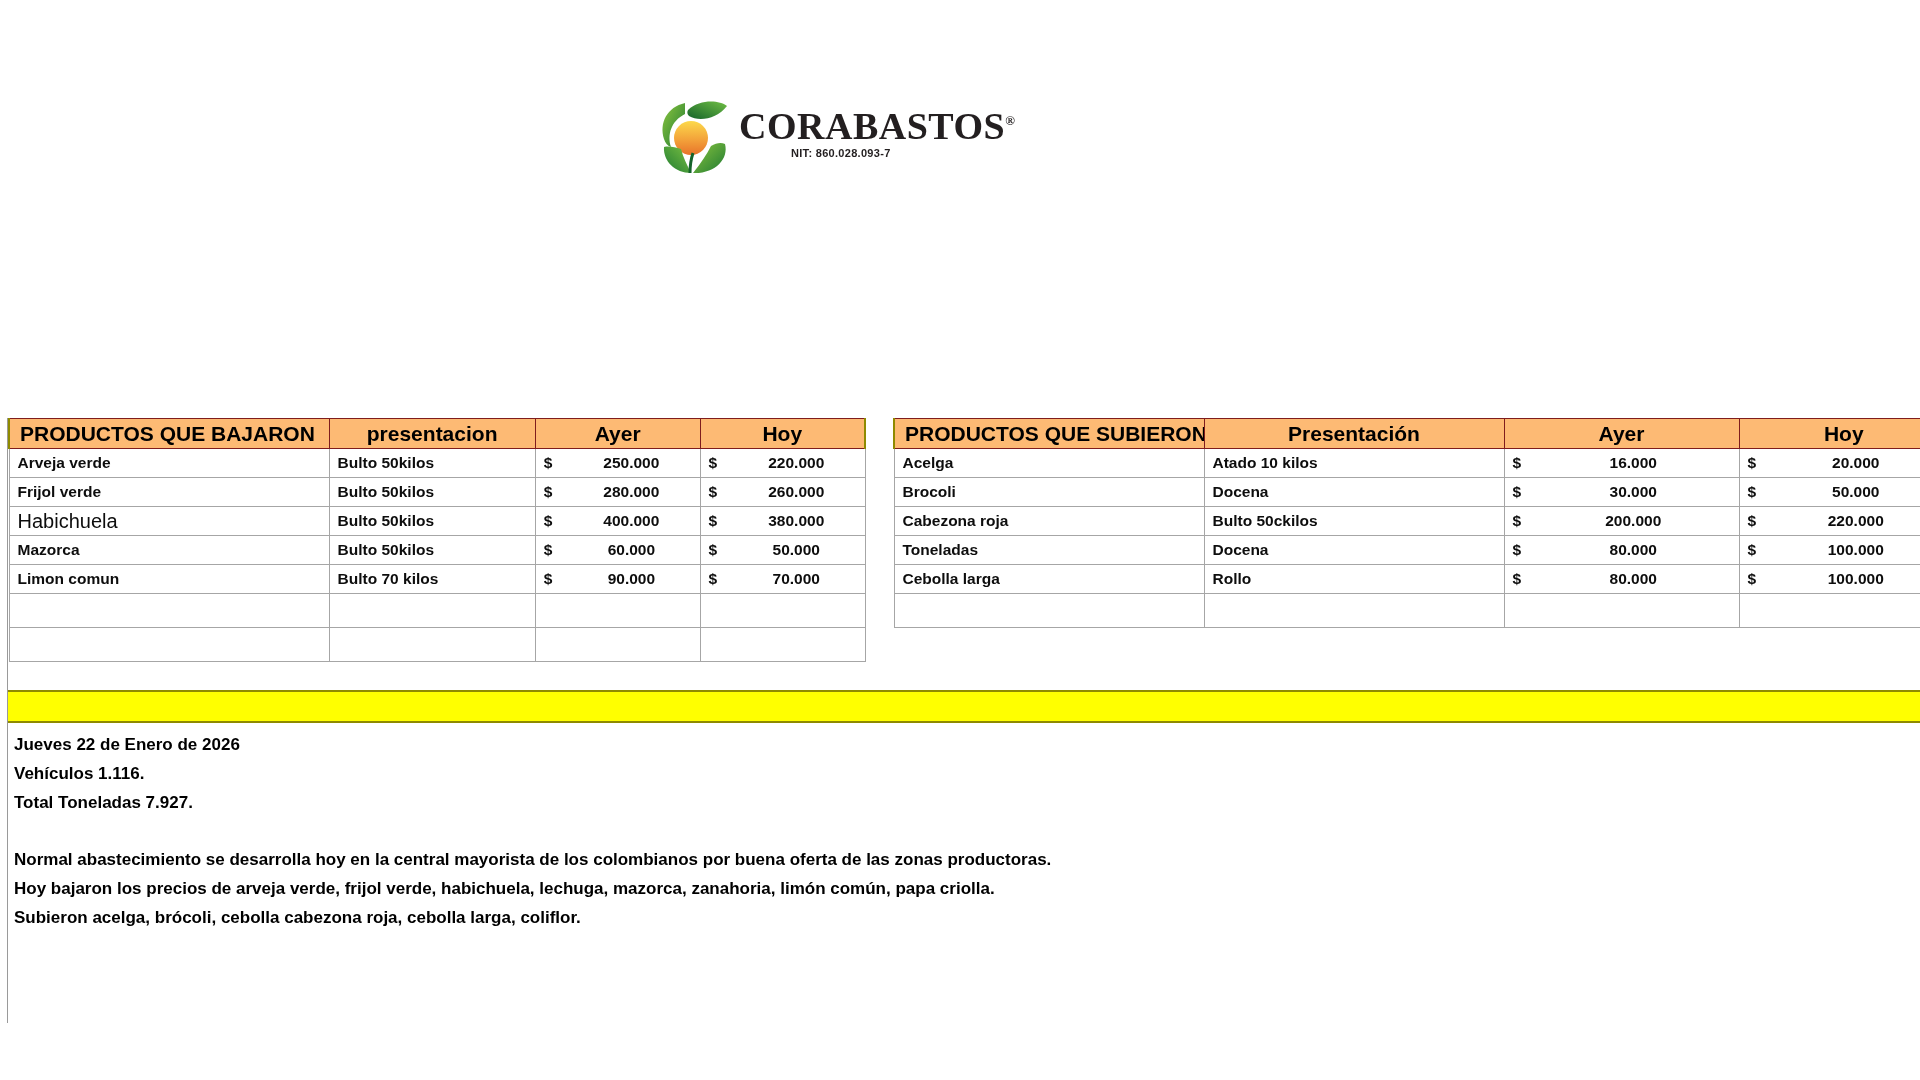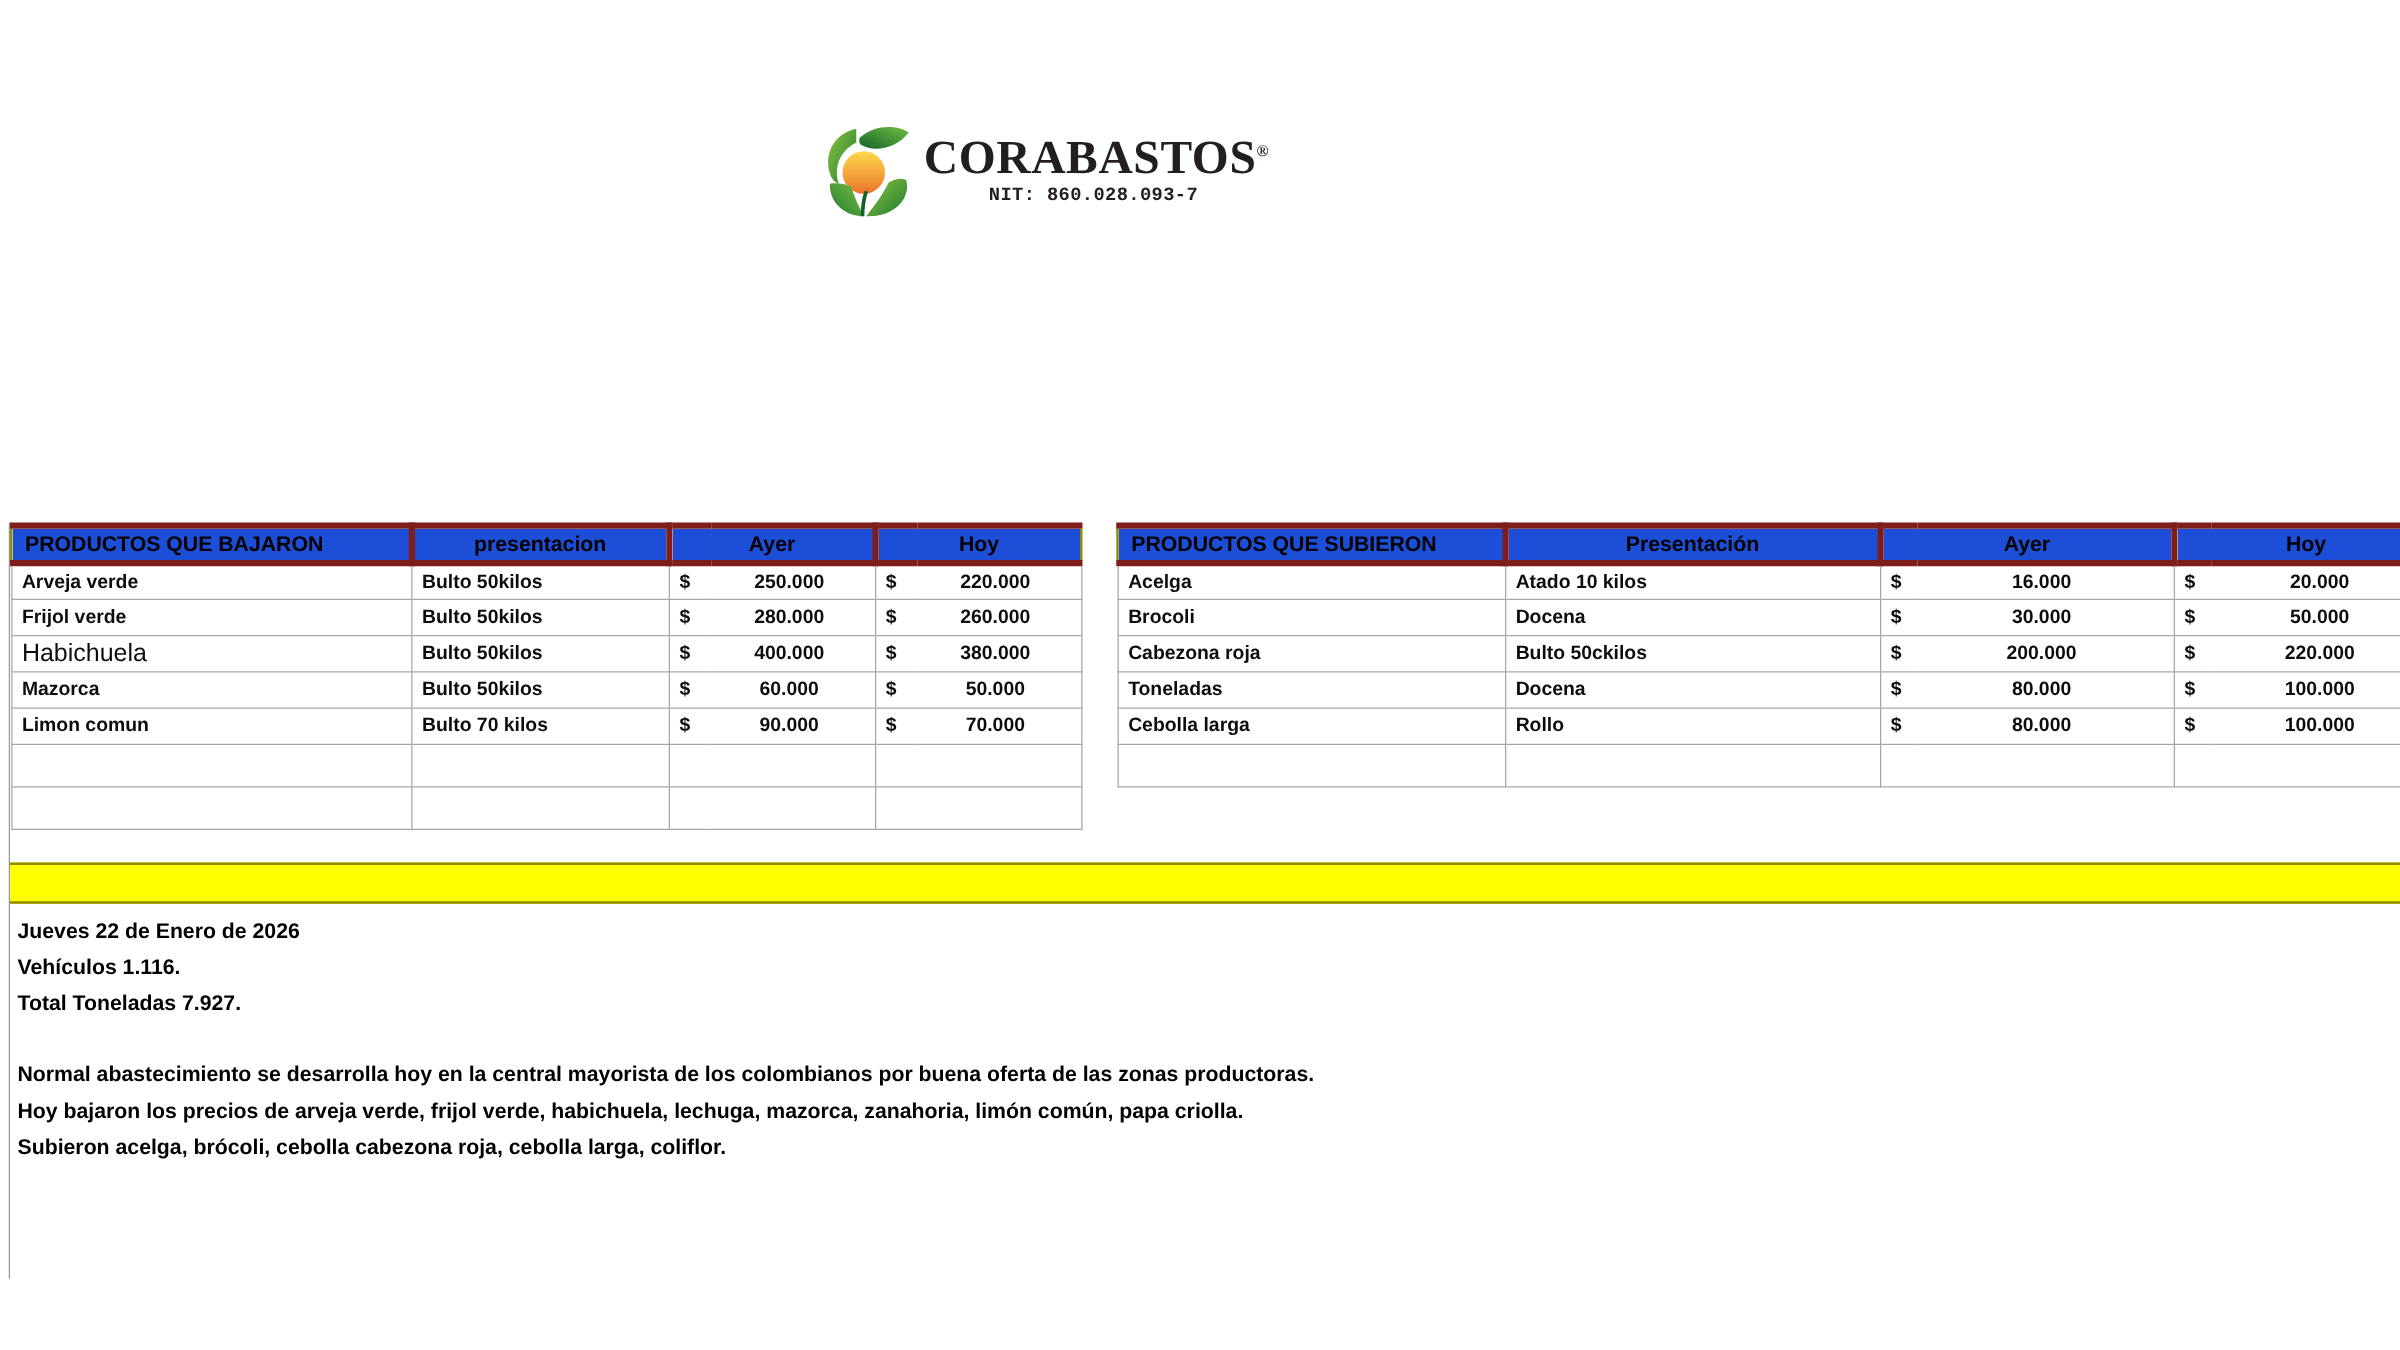--- a/index.html
+++ b/index.html
@@ -60,23 +60,23 @@
     letter-spacing: 0.5px;
     color: #231f20;
     line-height: 40px;
     white-space: nowrap;
   }
   .corabastos-word .reg {
     font-size: 13px;
     vertical-align: super;
   }
   .corabastos-nit {
-    font-family: Liberation Mono, monospace;
+    font-family: Liberation Sans, sans-serif;
     font-weight: bold;
-    font-size: 15px;
+    font-size: 11px;
     letter-spacing: 0.3px;
     color: #231f20;
     margin-top: 1px;
     margin-left: 52px;
     white-space: nowrap;
   }
 
   
   .xtable {
     position: absolute;
@@ -92,24 +92,24 @@
     padding: 0 6px;
     font-size: 15.5px;
     font-weight: bold;
     color: #0d0d0d;
     height: 29px;
     overflow: hidden;
     white-space: nowrap;
     box-sizing: border-box;
   }
   .xtable thead th {
-    background: #1d4ed8;
-    border: 5px solid #7f1d1d;
+    background: #fdba74;
+    border: 1px solid #7f1d1d;
     text-align: center;
-    font-size: 17px;
+    font-size: 21px;
     height: 30px;
     color: #000000;
   }
   .xtable thead th.hdr-left { text-align: left; padding-left: 10px; }
 
   
   .xtable thead th:first-child { border-left: 2px solid #8f8a00; }
   .xtable thead th:last-child  { border-right: 2px solid #8f8a00; }
 
   td.name-cell   { text-align: left;  padding-left: 8px; }

